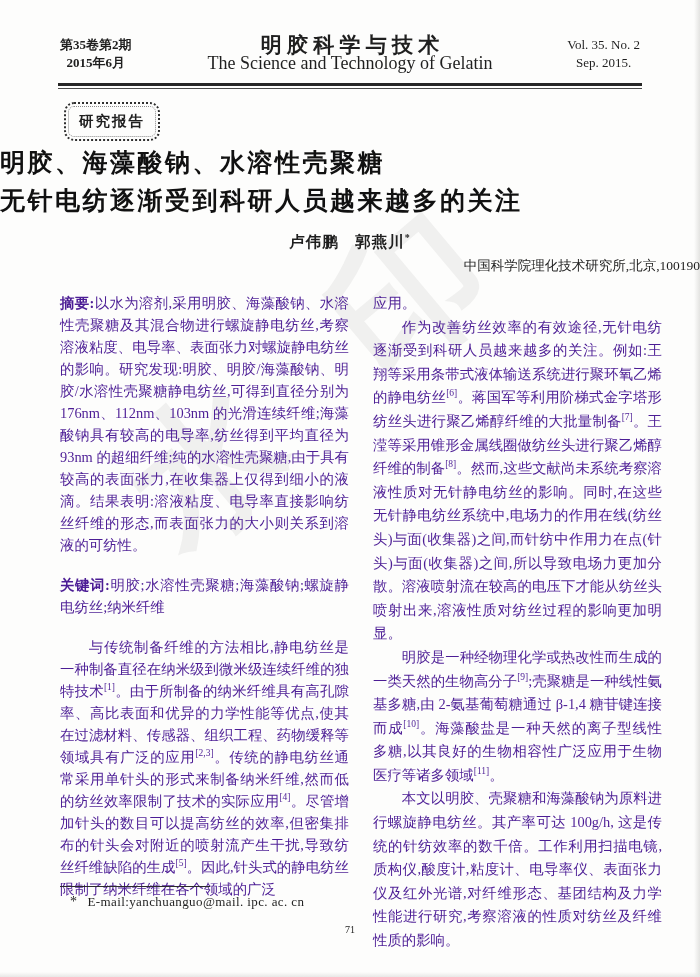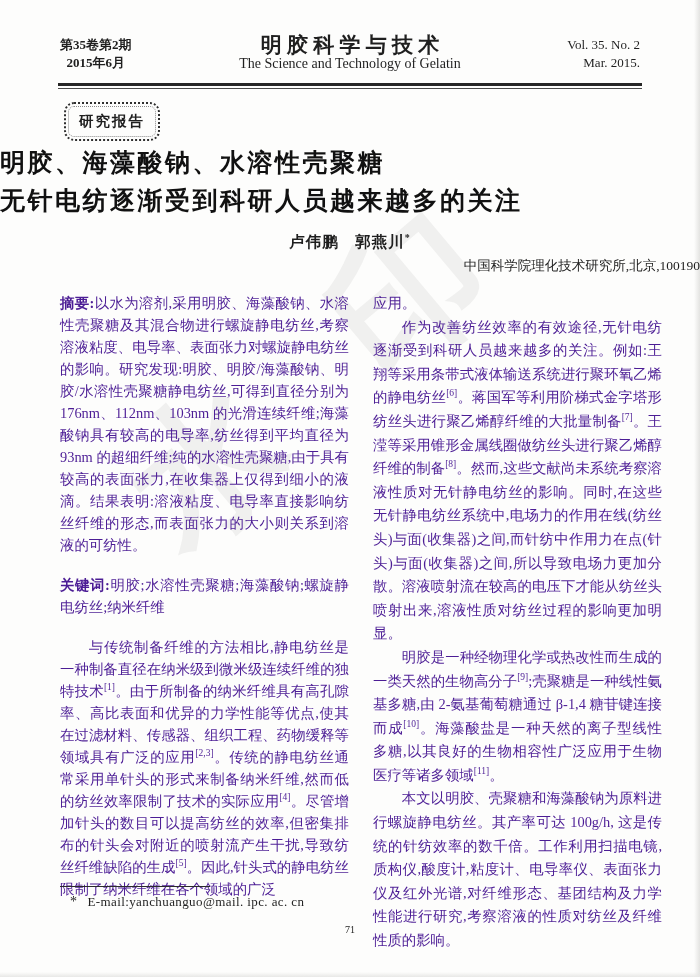--- a/index.html
+++ b/index.html
@@ -19,22 +19,22 @@
     transform-origin:0 50%;font-size:150px;letter-spacing:115px;
     font-weight:bold;color:rgba(70,70,70,0.07);white-space:nowrap;z-index:0;
     font-family:"DejaVu Sans","Liberation Sans",sans-serif;pointer-events:none;
   }
   .content{position:relative;z-index:1;}
   
   .header{position:absolute;top:36px;left:58px;right:58px;height:44px;}
   .h-left{position:absolute;left:2px;top:0;text-align:center;font-size:13px;line-height:18px;font-weight:bold;}
   .h-center{position:absolute;left:0;right:0;top:0;text-align:center;}
   .jcn{font-size:21px;font-weight:bold;line-height:19px;}
-  .jen{font-size:14px;line-height:17px;}
-  .h-right{position:absolute;right:2px;top:0;text-align:right;font-size:13px;line-height:18px;}
+  .jen{font-size:18px;line-height:17px;}
+  .h-right{position:absolute;right:2px;top:0;text-align:center;font-size:13px;line-height:18px;}
   .double-rule{position:absolute;top:83px;left:58px;right:58px;height:2px;
     border-top:3px solid #262626;border-bottom:1px solid #4a4a4a;}
   
   .badge{
     position:absolute;left:64px;top:102px;padding:8px 13px;
     border:2px dotted #2e2e2e;border-radius:10px;outline:1px dotted #8a8a8a;outline-offset:-5px;
     font-size:14.5px;font-weight:bold;letter-spacing:2px;
     font-family:"DejaVu Sans","Liberation Sans",sans-serif;
   }
   
@@ -72,21 +72,21 @@
       <div class="h-left">
         <div>第35卷第2期</div>
         <div>2015年6月</div>
       </div>
       <div class="h-center">
         <div class="jcn">明 胶 科 学 与 技 术</div>
         <div class="jen">The Science and Technology of Gelatin</div>
       </div>
       <div class="h-right">
         <div>Vol. 35. No. 2</div>
-        <div>Mar. 2015.</div>
+        <div>Sep. 2015.</div>
       </div>
     </div>
 
     <div class="double-rule"></div>
 
     <div class="badge">研究报告</div>
 
     <div class="title">
       <div>明胶、海藻酸钠、水溶性壳聚糖</div>
       <div>无针电纺逐渐受到科研人员越来越多的关注</div>

